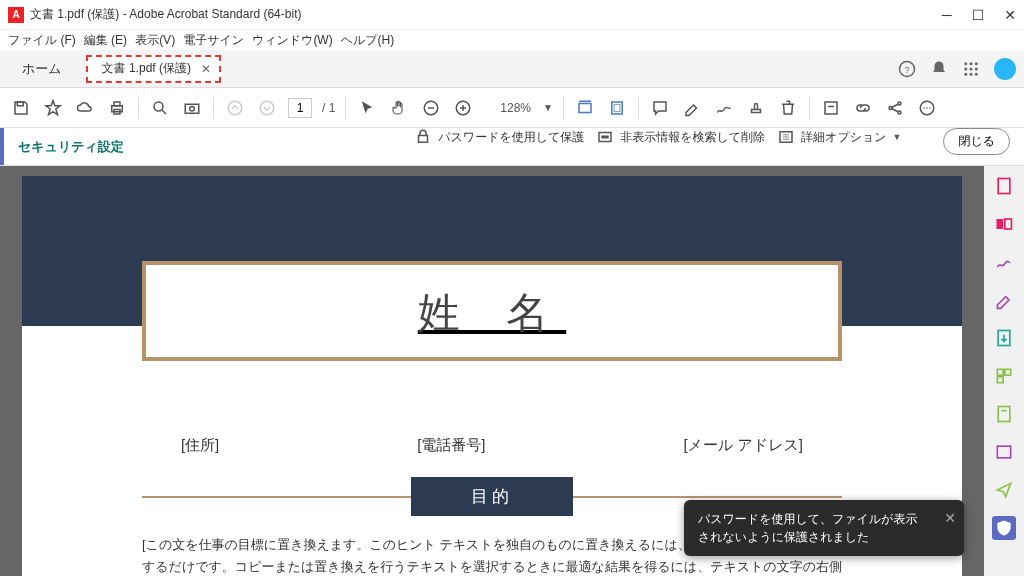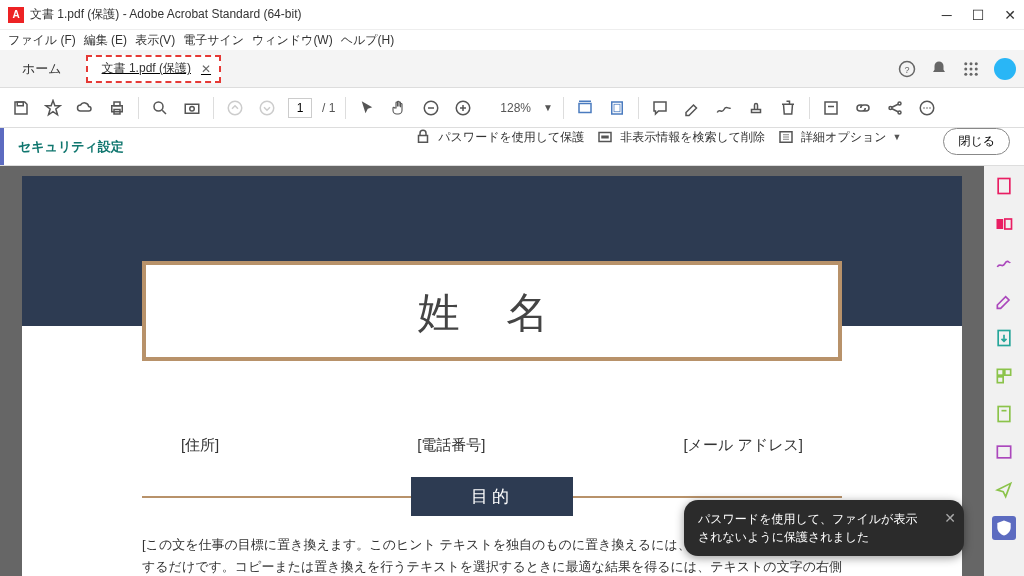--- a/index.html
+++ b/index.html
@@ -6,21 +6,21 @@
 body{width:1024px;height:576px;overflow:hidden;background:#fff;position:relative;}
 .title-bar{height:30px;display:flex;align-items:center;padding:0 8px;background:#fff;border-bottom:1px solid #eee;}
 .title-bar .app-icon{width:16px;height:16px;background:#ed2224;margin-right:6px;display:flex;align-items:center;justify-content:center;color:#fff;font-size:10px;font-weight:bold;}
 .title-text{font-size:12px;color:#333;}
 .win-controls{margin-left:auto;display:flex;gap:20px;}
 .win-controls span{font-size:14px;color:#333;cursor:pointer;}
 .menu-bar{height:20px;display:flex;align-items:center;padding:0 8px;gap:8px;font-size:12px;color:#333;}
 .menu-bar span{cursor:pointer;}
 .tab-bar{height:38px;background:#f4f4f4;display:flex;align-items:center;padding:0 8px;border-bottom:1px solid #ddd;}
 .tab-btn{padding:0 14px;font-size:13px;color:#333;height:100%;display:flex;align-items:center;cursor:pointer;}
-.doc-tab{background:#fff;border:2px dashed #e53935;height:28px;display:flex;align-items:center;padding:0 8px 0 14px;margin-left:10px;position:relative;text-decoration:underline;}
+.doc-tab{background:#fff;border:2px dashed #e53935;height:28px;display:flex;align-items:center;padding:0 8px 0 14px;margin-left:10px;position:relative;}
 .doc-tab-text{font-size:12px;color:#333;}
 .doc-tab-close{margin-left:10px;font-size:12px;color:#666;cursor:pointer;}
 .tab-right{margin-left:auto;display:flex;align-items:center;gap:14px;}
 .tab-right .icon{width:18px;height:18px;display:flex;align-items:center;justify-content:center;color:#555;}
 .avatar{width:22px;height:22px;border-radius:50%;background:#29b6f6;}
 .toolbar{height:40px;display:flex;align-items:center;padding:0 10px;gap:10px;border-bottom:1px solid #ddd;}
 .tb-icon{width:22px;height:22px;display:flex;align-items:center;justify-content:center;color:#555;cursor:pointer;}
 .tb-sep{width:1px;height:22px;background:#ddd;}
 .page-input{width:24px;height:20px;border:1px solid #ccc;text-align:center;font-size:12px;}
 .page-total{font-size:12px;color:#555;}
@@ -28,31 +28,31 @@
 .security-bar{height:38px;display:flex;align-items:center;padding:0 0 0 0;border-bottom:1px solid #ddd;}
 .security-tag{border-left:4px solid #5c6bc0;height:100%;display:flex;align-items:center;padding:0 14px;font-size:13px;font-weight:bold;color:#0f766e;}
 .security-actions{margin-left:auto;display:flex;align-items:flex-start;gap:12px;height:100%;padding-right:14px;}
 .sec-action{display:flex;align-items:center;gap:6px;font-size:12px;color:#333;cursor:pointer;}
 .sec-action .icn{width:18px;height:18px;color:#555;}
 .close-btn{border:1px solid #888;border-radius:16px;padding:4px 14px;font-size:12px;cursor:pointer;margin-left:30px;}
 .content-area{position:relative;height:410px;display:flex;}
 .doc-viewport{flex:1;background:#666;overflow:hidden;position:relative;padding:10px 20px;}
 .page{background:#fff;width:940px;margin:0 auto;position:relative;}
 .dark-header{background:#2d3b52;height:150px;position:relative;}
-.name-box{position:absolute;left:120px;right:120px;top:85px;background:#fff;border:4px solid #b8926a;padding:20px 10px 16px;text-align:center;}
+.name-box{position:absolute;left:120px;right:120px;top:85px;background:#fff;border:4px solid #b8926a;padding:20px 10px 16px;text-align:center;text-decoration:underline;}
 .name-text{font-size:42px;letter-spacing:18px;color:#444;font-family:"Yu Mincho",serif;font-weight:300;}
 .subtitle{font-size:14px;letter-spacing:10px;color:#666;margin-top:10px;}
 .info-row{display:flex;justify-content:space-around;margin-top:100px;padding:10px 60px;font-size:15px;color:#333;}
 .sep-line{display:flex;align-items:center;margin:12px 120px;}
 .sep-line .ln{flex:1;height:2px;background:#b8926a;}
 .sep-label{background:#2d3b52;color:#fff;padding:8px 60px;font-size:17px;letter-spacing:4px;}
 .body-text{padding:6px 120px;font-size:13px;line-height:1.7;color:#333;}
 .side-rail{width:40px;background:#f1f1f1;display:flex;flex-direction:column;align-items:center;padding-top:8px;gap:14px;}
 .side-rail .ricon{width:24px;height:24px;display:flex;align-items:center;justify-content:center;cursor:pointer;}
-.toast{position:absolute;right:60px;bottom:20px;background:#2b2b2b;color:#fff;padding:10px 36px 10px 14px;font-size:12px;line-height:1.5;width:280px;border-radius:14px;box-shadow:0 2px 10px rgba(0,0,0,.4);}
+.toast{position:absolute;right:60px;bottom:20px;background:#2b2b2b;color:#fff;padding:10px 36px 10px 14px;font-size:12px;line-height:1.5;width:280px;border-radius:6px;box-shadow:0 2px 10px rgba(0,0,0,.4);}
 .toast .tx{position:absolute;right:8px;top:8px;color:#aaa;font-size:14px;cursor:pointer;}
 .shield-active{background:#5c6bc0;border-radius:3px;}
 .shield-active svg path{fill:#fff !important;}
 svg{display:block;}
 </style>
 </head>
 <body>
 
 <div class="title-bar">
   <div class="app-icon">A</div>

